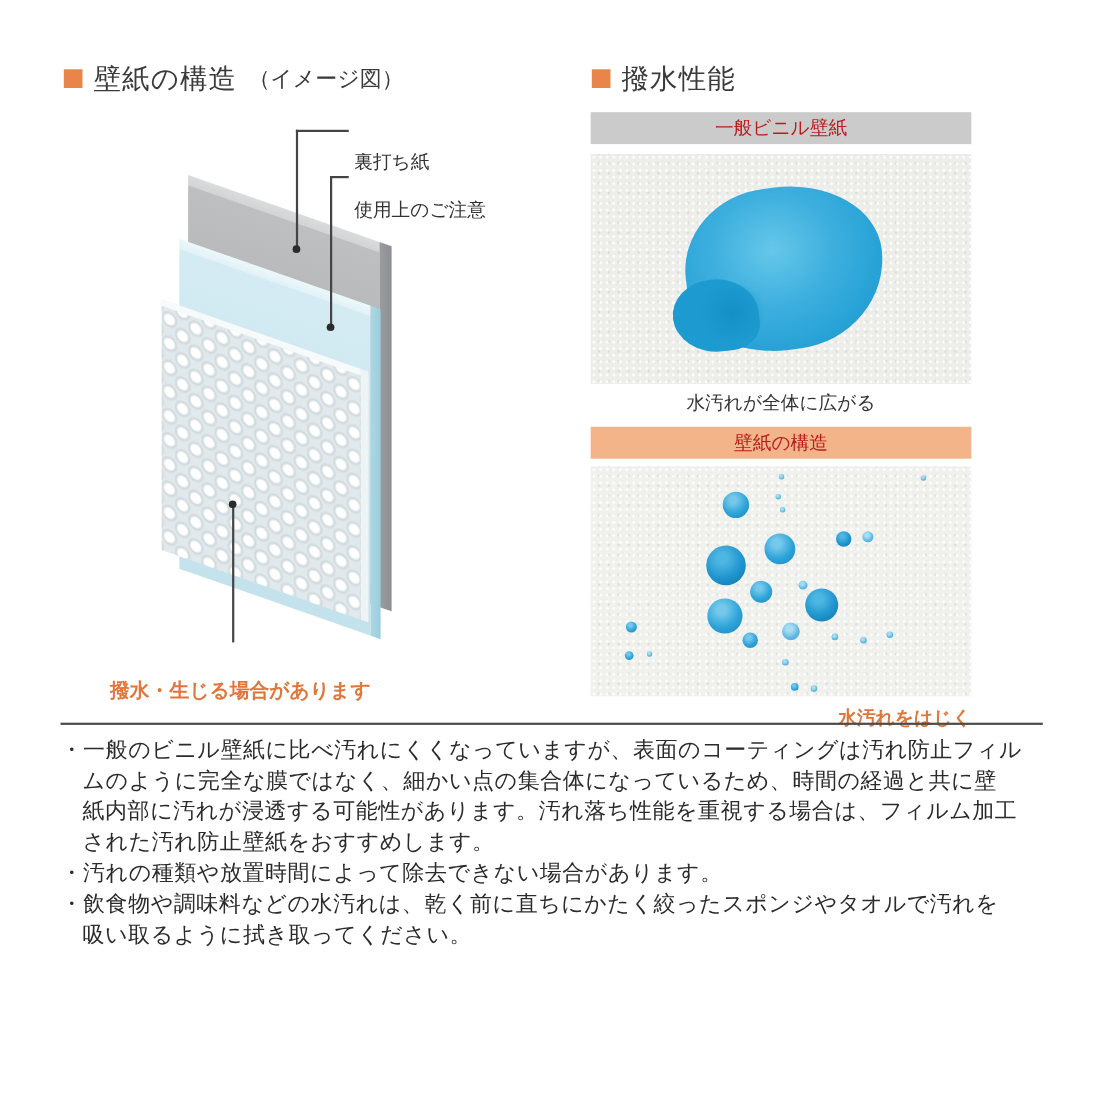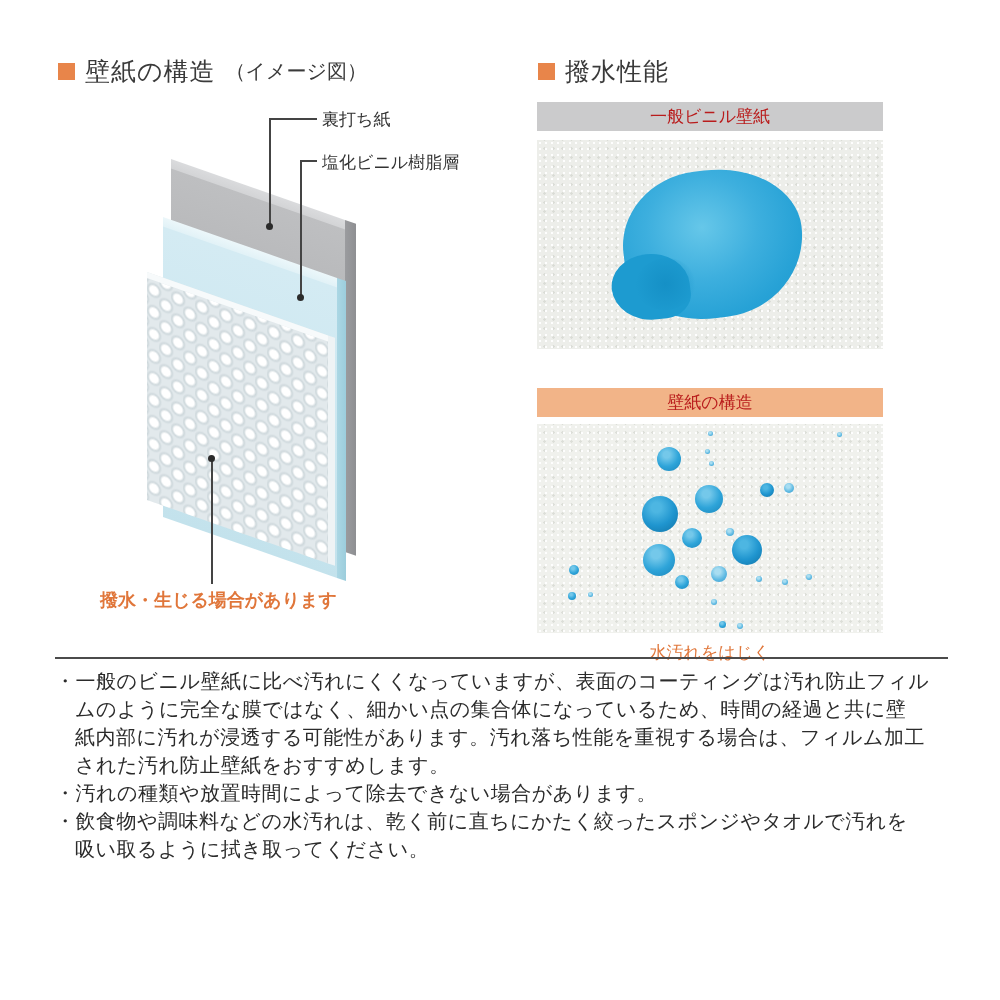--- a/index.html
+++ b/index.html
@@ -46,39 +46,39 @@
       radial-gradient(circle at 7px 8px,#ffffff 0 4px,#cdd7db 6px,rgba(205,215,219,0) 8px);
     background-size:24px 22px,24px 22px;background-position:0 2px,12px 13px;
     border-top:6px solid #f7fafb;}
   .layer-coat::after{content:"";position:absolute;left:100%;top:-6px;width:7px;height:calc(100% + 6px);
     background:#eef3f5;}
 
   .leader{position:absolute;background:#444444;z-index:6;}
   .leader.h{height:2px;}
   .leader.v{width:2px;}
   .leader-dot{position:absolute;width:7px;height:7px;border-radius:50%;background:#2b2b2b;z-index:6;}
-  .diag-label{position:absolute;font-size:17px;color:#333;white-space:nowrap;z-index:6;}
+  .diag-label{position:absolute;font-size:17px;color:#333;white-space:nowrap;z-index:6;margin-top:28px;}
   #label-backing{left:322px;top:108px;}
   #label-vinyl{left:322px;top:151px;}
   #label-coat{left:100px;top:588px;font-size:18px;font-weight:bold;color:var(--accent-orange-text);}
   .perf-bar{width:100%;height:29px;display:flex;align-items:center;justify-content:center;
     font-size:17px;color:#b91c1c;}
   #bar-general{position:absolute;left:537px;top:102px;width:346px;background:var(--bar-gray-bg);}
   #bar-tough{position:absolute;left:537px;top:388px;width:346px;background:var(--bar-orange-bg);}
   .photo{position:absolute;left:537px;width:346px;height:209px;overflow:hidden;
     background-color:#edeeea;
     background-image:
       radial-gradient(rgba(255,255,255,.95) 1px,transparent 1.4px),
       radial-gradient(rgba(186,188,180,.35) 1px,transparent 1.5px);
     background-size:6px 6px,9px 9px;background-position:0 0,3px 4px;}
   #photo-general{top:140px;}
   #photo-tough{top:424px;background-color:#f0f1ed;}
   .caption{position:absolute;left:537px;width:346px;text-align:center;font-size:17px;color:#333;}
   #caption-general{top:355px;}
-  #caption-tough{top:641px;color:var(--accent-orange-text);font-weight:normal;}
+  #caption-tough{top:641px;color:var(--accent-orange-text);font-weight:bold;text-align:right;}
 
   
   .blob{position:absolute;left:86px;top:30px;width:180px;height:148px;
     background:radial-gradient(ellipse at 45% 38%,#66c7e9 0%,#3dafde 40%,#27a2d6 70%,#1f97cc 100%);
     border-radius:47% 53% 50% 50% / 52% 48% 58% 42%;
     transform:rotate(-7deg);}
   .blob::before{content:"";position:absolute;left:-16px;bottom:6px;width:78px;height:66px;
     background:#1d9bd0;border-radius:55% 60% 40% 62%;}
   .blob::after{content:"";position:absolute;left:8px;bottom:14px;width:60px;height:52px;
     background:radial-gradient(circle,#1590c6 0%,rgba(21,144,198,0) 75%);border-radius:50%;}
@@ -124,27 +124,28 @@
   <div class="leader-dot" style="left:266px;top:223px;"></div>
 
   <div class="leader h" style="left:300px;top:160px;width:17px;"></div>
   <div class="leader v" style="left:300px;top:160px;height:139px;"></div>
   <div class="leader-dot" style="left:297px;top:294px;"></div>
 
   <div class="leader v" style="left:211px;top:459px;height:125px;"></div>
   <div class="leader-dot" style="left:208px;top:455px;"></div>
 
   <div class="diag-label" id="label-backing">裏打ち紙</div>
-  <div class="diag-label" id="label-vinyl">塩化ビニル樹脂層</div>
+  <div class="diag-label" id="label-vinyl">使用上のご注意</div>
   <div class="diag-label" id="label-coat">撥水・生じる場合があります</div>
 
   <div class="perf-bar" id="bar-general">一般ビニル壁紙</div>
   <div class="photo" id="photo-general">
     <div class="blob"></div>
   </div>
+  <div class="caption" id="caption-general">水汚れが全体に広がる</div>
 
   <div class="perf-bar" id="bar-tough">壁紙の構造</div>
   <div class="photo" id="photo-tough">
     <div style="position:absolute;inset:0;">
         <div class="droplet mid" style="left: 120px; top: 23px; height: 24px; width: 24px;"></div>
         <div class="droplet light" style="left: 170.5px; top: 6.5px; height: 5px; width: 5px;"></div>
         <div class="droplet light" style="left: 167.5px; top: 24.5px; height: 5px; width: 5px;"></div>
         <div class="droplet light" style="left: 171.5px; top: 36.5px; height: 5px; width: 5px;"></div>
         <div class="droplet dark" style="left: 223px; top: 59px; height: 14px; width: 14px;"></div>
         <div class="droplet light" style="left: 247px; top: 59px; height: 10px; width: 10px;"></div>

